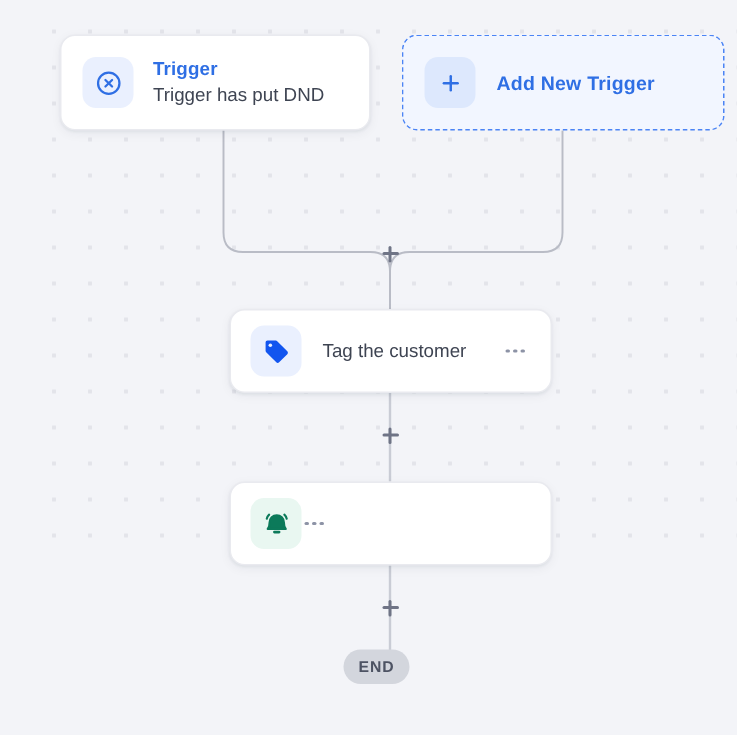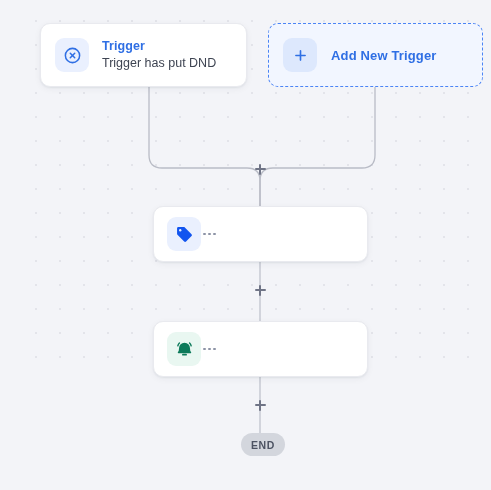--- a/index.html
+++ b/index.html
@@ -175,21 +175,21 @@
   .plus-btn::before { width: 11px; height: 1.6px; }
   .plus-btn::after  { width: 1.6px; height: 11px; }
 
   #plus-1 { left: 234px; top: 160px; }
   #plus-2 { left: 234px; top: 281px; }
   #plus-3 { left: 234px; top: 396px; }
 
   
   #end-node {
     position: absolute;
-    left: 224px;
+    left: 212px;
     top: 433px;
     width: 44px;
     height: 23px;
     border-radius: 12px;
     background: #d3d6dd;
     display: flex;
     align-items: center;
     justify-content: center;
   }
   #end-node span {
@@ -243,20 +243,21 @@
 
   <div class="card" id="action-card-1">
     <div class="icon-tile tile-blue">
       <svg width="19" height="19" viewBox="0 0 24 24" fill="#1255ef">
         <path d="M11.2 2.6 H4.3 C3.3 2.6 2.6 3.3 2.6 4.3 v6.9 c0 .45.18.88.5 1.2
                  l8.5 8.5 c.66.66 1.73.66 2.39 0 l6.9-6.9 c.66-.66.66-1.73 0-2.39
                  l-8.5-8.5 c-.32-.32-.75-.5-1.2-.5 z"></path>
         <circle cx="6.6" cy="6.6" r="1.5" fill="#eaf0fe"></circle>
       </svg>
     </div>
+    <div class="action-label">Tag the customer</div>
     <div class="kebab">
       <i></i>
         <i></i>
         <i></i>
     </div>
   </div>
 
   <div class="plus-btn" id="plus-2"></div>
 
   <div class="card" id="action-card-2">

